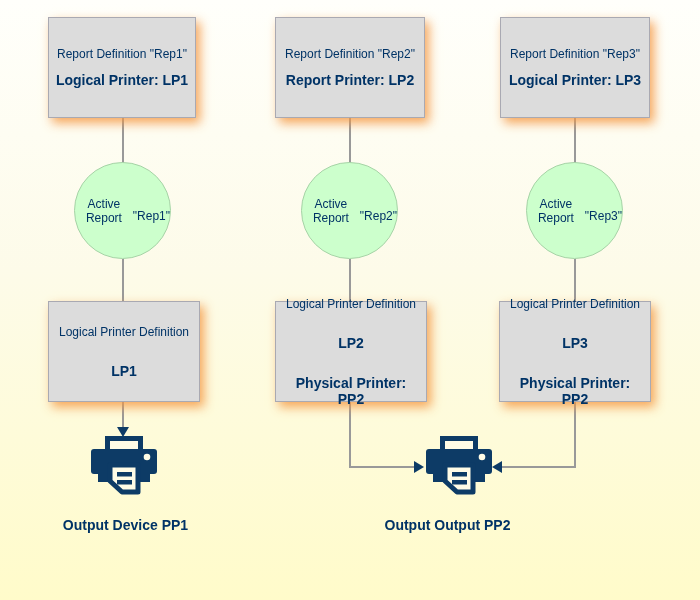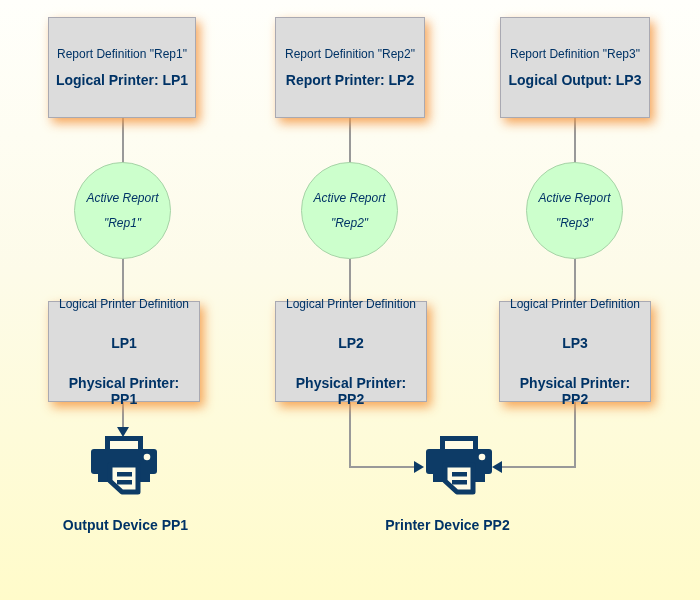--- a/index.html
+++ b/index.html
@@ -10,22 +10,22 @@
   }
   .box{
     position:absolute;background:#dcdcdc;border:1px solid #a9a9b2;
     box-shadow:4px 5px 10px rgba(244,152,66,0.85);
     display:flex;flex-direction:column;align-items:center;justify-content:center;
     text-align:center;z-index:3;box-sizing:border-box;padding:4px 6px;
   }
   .circle{
     position:absolute;width:97px;height:97px;border-radius:50%;
     background:#ccffcc;border:1px solid #a6d3a6;
-    display:flex;flex-direction:column;align-items:center;justify-content:center;
-    text-align:center;z-index:3;box-sizing:border-box;font-style:italic;
+    display:flex;flex-direction:row;align-items:center;justify-content:center;
+    text-align:center;z-index:3;box-sizing:border-box;
   }
   .t-sm{font-size:12px;line-height:14px;}
   .t-b{font-size:14px;font-weight:bold;line-height:16px;}
   .gap10{margin-top:11px;}
   .gap8{margin-top:24px;}
   .vline{position:absolute;width:2px;background:#999999;z-index:1;}
   .hline{position:absolute;height:2px;background:#999999;z-index:1;}
   .arrow-down{position:absolute;width:0;height:0;z-index:2;
     border-left:6px solid transparent;border-right:6px solid transparent;
     border-top:10px solid #0d3b66;}
@@ -50,21 +50,20 @@
   </div>
   <div class="vline" style="left:122px;top:118px;height:45px;"></div>
   <div class="circle" style="left:74px;top:162px;">
     <div class="t-sm">Active Report</div>
     <div class="t-sm gap10">"Rep1"</div>
   </div>
   <div class="vline" style="left:122px;top:259px;height:43px;"></div>
   <div class="box" style="left:48px;top:301px;width:152px;height:101px;">
     <div class="t-sm">Logical Printer Definition</div>
     <div class="t-b gap8">LP1</div>
-    <div class="t-b gap8">Physical Printer: PP1</div>
   </div>
   <div class="vline" style="left:122px;top:402px;height:27px;"></div>
   <div class="arrow-down" style="left:117px;top:427px;"></div>
 
   <svg class="printer" style="left:91px;top:436px;" width="66" height="70" viewBox="0 0 66 70">
     <rect x="16.5" y="2.5" width="33" height="13" fill="#fffce6" stroke="#0d3b66" stroke-width="5"></rect>
     <rect x="0" y="13" width="66" height="25" rx="3" fill="#0d3b66"></rect>
     <rect x="7" y="34" width="12" height="12" fill="#0d3b66"></rect>
     <rect x="47" y="34" width="12" height="12" fill="#0d3b66"></rect>
     <circle cx="56" cy="21" r="3.3" fill="#fffce6"></circle>
@@ -88,21 +87,21 @@
     <div class="t-sm">Logical Printer Definition</div>
     <div class="t-b gap8">LP2</div>
     <div class="t-b gap8">Physical Printer: PP2</div>
   </div>
   <div class="vline" style="left:349px;top:402px;height:66px;"></div>
   <div class="hline" style="left:349px;top:466px;width:66px;"></div>
   <div class="arrow-right" style="left:414px;top:461px;"></div>
 
   <div class="box" style="left:500px;top:17px;width:150px;height:101px;">
     <div class="t-sm">Report Definition "Rep3"</div>
-    <div class="t-b gap10">Logical Output: LP3</div>
+    <div class="t-b gap10">Logical Printer: LP3</div>
   </div>
   <div class="vline" style="left:574px;top:118px;height:45px;"></div>
   <div class="circle" style="left:526px;top:162px;">
     <div class="t-sm">Active Report</div>
     <div class="t-sm gap10">"Rep3"</div>
   </div>
   <div class="vline" style="left:574px;top:259px;height:43px;"></div>
   <div class="box" style="left:499px;top:301px;width:152px;height:101px;">
     <div class="t-sm">Logical Printer Definition</div>
     <div class="t-b gap8">LP3</div>
@@ -115,15 +114,15 @@
   <svg class="printer" style="left:426px;top:436px;" width="66" height="70" viewBox="0 0 66 70">
     <rect x="16.5" y="2.5" width="33" height="13" fill="#fffce6" stroke="#0d3b66" stroke-width="5"></rect>
     <rect x="0" y="13" width="66" height="25" rx="3" fill="#0d3b66"></rect>
     <rect x="7" y="34" width="12" height="12" fill="#0d3b66"></rect>
     <rect x="47" y="34" width="12" height="12" fill="#0d3b66"></rect>
     <circle cx="56" cy="21" r="3.3" fill="#fffce6"></circle>
     <path d="M19 29 H47 V56 H31 L19 45 Z" fill="#fffce6" stroke="#0d3b66" stroke-width="5" stroke-linejoin="round"></path>
     <rect x="26" y="36" width="15" height="4.5" fill="#0d3b66"></rect>
     <rect x="26" y="44" width="15" height="4.5" fill="#0d3b66"></rect>
   </svg>
-  <div class="out-label" style="left:360px;top:517px;">Printer Device PP2</div>
+  <div class="out-label" style="left:360px;top:517px;">Output Output PP2</div>
 
 </div>
 
 </body></html>

